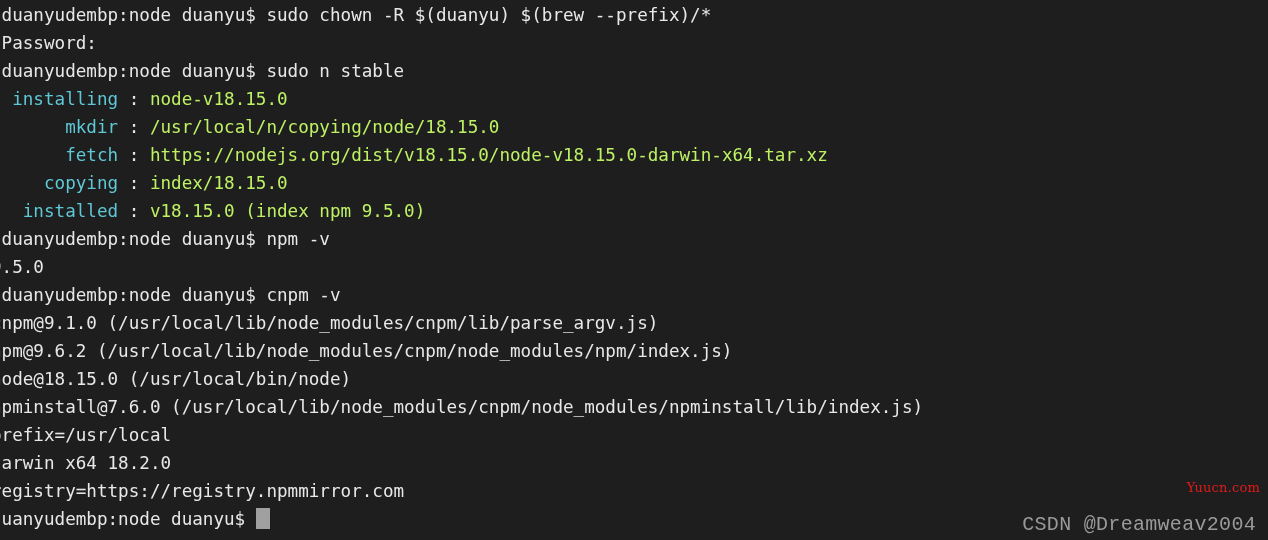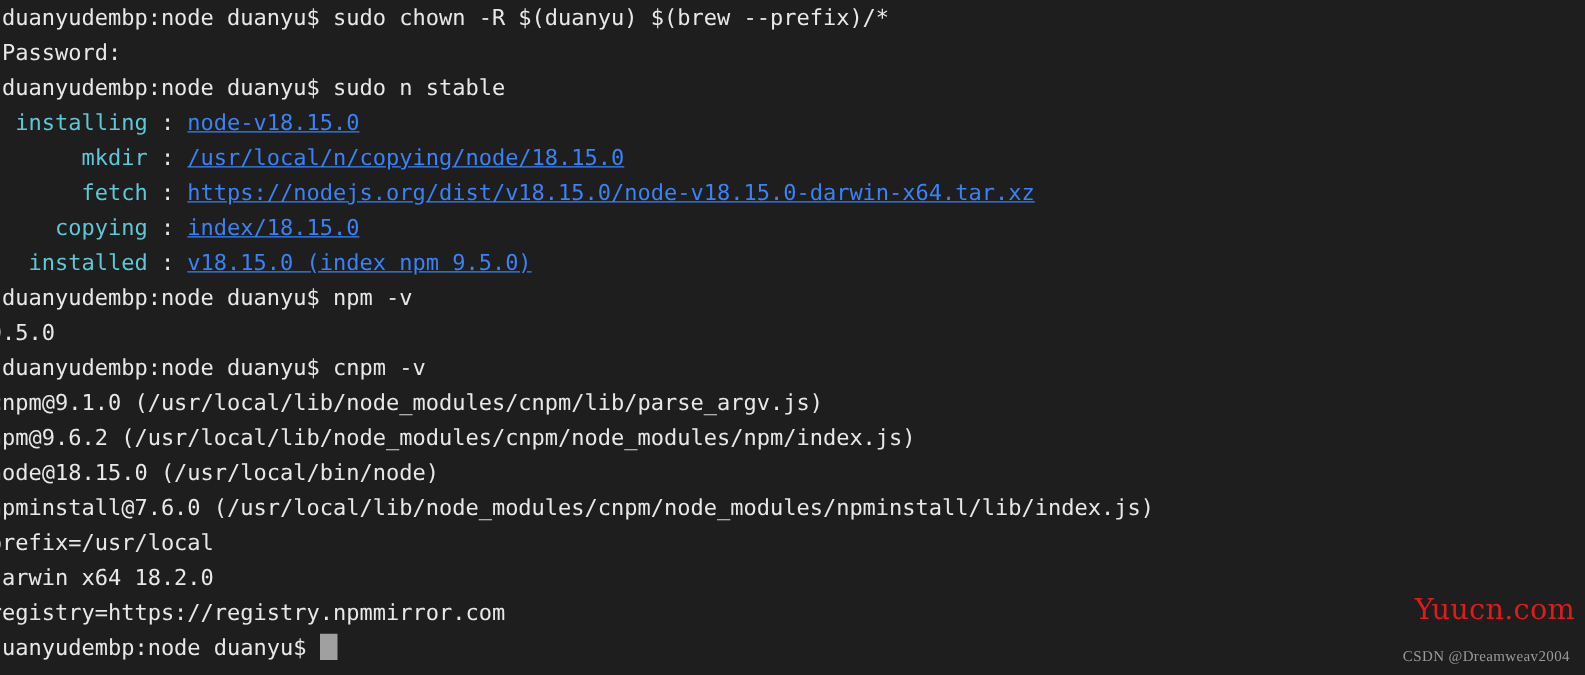--- a/index.html
+++ b/index.html
@@ -30,46 +30,46 @@
     height: 28px;
     white-space: pre;
     color: #e8e8e8;
     font-weight: 500;
   }
   
   .brk { color: #6a6a6a; }
   
   .cy { color: #5fc8d6; }
   
-  .dim { color: #3b82f6; text-decoration: underline; }
+  .dim { color: #bef264; }
   
   .sep { color: #e8e8e8; }
   
   .cursor {
     display: inline-block;
     width: 14px;
     height: 21px;
     background: #a0a0a0;
     vertical-align: -4px;
   }
   .wm-yuucn {
     position: absolute;
     right: 8px;
     top: 474px;
     font-family: "DejaVu Serif", "Liberation Serif", serif;
-    font-size: 23px;
+    font-size: 13px;
     color: #e01b1b;
     letter-spacing: 0.2px;
   }
   .wm-csdn {
     position: absolute;
     right: 12px;
     top: 511px;
-    font-family: Liberation Serif, serif;
-    font-size: 12px;
+    font-family: Liberation Mono, monospace;
+    font-size: 20px;
     color: #9a9a9a;
     letter-spacing: 0.3px;
   }
 </style>
 </head>
 <body>
 
 <div id="terminal">
   <div id="screen">
 

